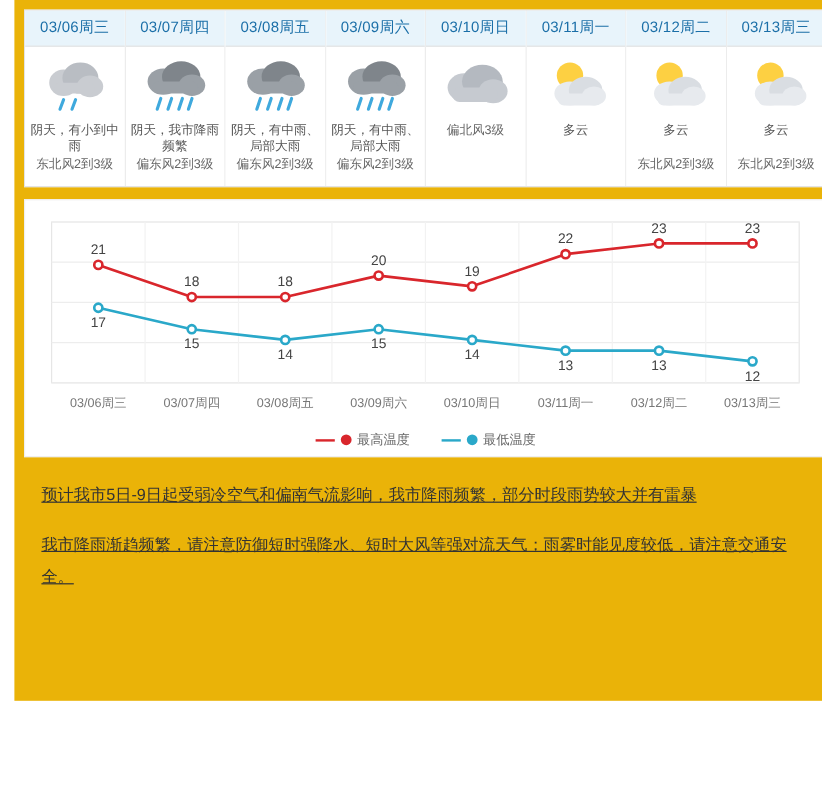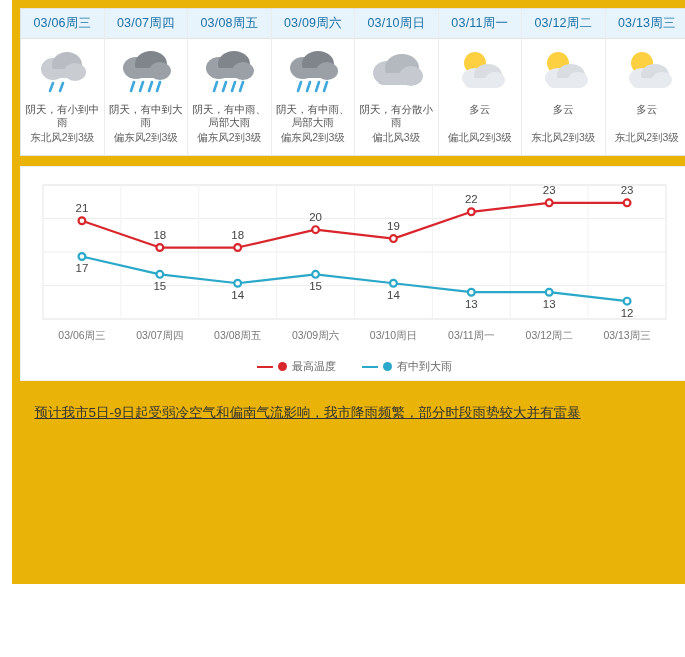--- a/index.html
+++ b/index.html
@@ -150,21 +150,21 @@
               <g stroke="#3fa9dd" stroke-width="2.6" stroke-linecap="round">
                 <line x1="17" y1="37" x2="14" y2="46"></line>
                 <line x1="26" y1="37" x2="23" y2="46"></line>
                 <line x1="35" y1="37" x2="32" y2="46"></line>
                 <line x1="43" y1="37" x2="40" y2="46"></line>
               </g>
             </g>
           </svg>
         </div>
       </div>
-      <div class="desc">阴天，有中到大雨</div>
+      <div class="desc">阴天，我市降雨频繁</div>
       <div class="wind">偏东风2到3级</div>
     </div>
 
     <div class="day-col">
       <div class="day-head">03/08周五</div>
       <div class="icon-box">
         <div class="wicon">
           <svg width="58" height="54" viewBox="0 0 58 54">
             <g>
               <ellipse cx="19" cy="23" rx="13" ry="11" fill="#9aa0a6"></ellipse>
@@ -216,41 +216,39 @@
           <svg width="58" height="54" viewBox="0 0 58 54">
             <g>
               <ellipse cx="20" cy="28" rx="14" ry="12" fill="#c6cad0"></ellipse>
               <ellipse cx="35" cy="23" rx="17" ry="14" fill="#b4b9c0"></ellipse>
               <ellipse cx="44" cy="31" rx="12" ry="10" fill="#c6cad0"></ellipse>
               <rect x="10" y="28" width="38" height="12" rx="6" fill="#c6cad0"></rect>
             </g>
           </svg>
         </div>
       </div>
-      <div class="desc">阴天，有分散小雨</div>
       <div class="wind">偏北风3级</div>
     </div>
 
     <div class="day-col">
       <div class="day-head">03/11周一</div>
       <div class="icon-box">
         <div class="wicon">
           <svg width="58" height="54" viewBox="0 0 58 54">
             <g>
               <circle cx="24" cy="18" r="11" fill="#fdd042"></circle>
               <ellipse cx="24" cy="33" rx="13" ry="10" fill="#e7eaee"></ellipse>
               <ellipse cx="37" cy="30" rx="14" ry="11" fill="#d9dde2"></ellipse>
               <ellipse cx="44" cy="35" rx="10" ry="8" fill="#e7eaee"></ellipse>
               <rect x="14" y="33" width="36" height="10" rx="5" fill="#e7eaee"></rect>
             </g>
           </svg>
         </div>
       </div>
       <div class="desc">多云</div>
-      <div class="wind">偏北风2到3级</div>
     </div>
 
     <div class="day-col">
       <div class="day-head">03/12周二</div>
       <div class="icon-box">
         <div class="wicon">
           <svg width="58" height="54" viewBox="0 0 58 54">
             <g>
               <circle cx="24" cy="18" r="11" fill="#fdd042"></circle>
               <ellipse cx="24" cy="33" rx="13" ry="10" fill="#e7eaee"></ellipse>
@@ -346,22 +344,23 @@
       </svg>
     <div class="legend">
       <div class="legend-item">
         <span class="lg-line" id="lg-line-high" style="background: rgb(217, 38, 44);"></span>
         <span class="lg-dot" id="lg-dot-high" style="background: rgb(217, 38, 44);"></span>
         <span>最高温度</span>
       </div>
       <div class="legend-item">
         <span class="lg-line" id="lg-line-low" style="background: rgb(42, 168, 201);"></span>
         <span class="lg-dot" id="lg-dot-low" style="background: rgb(42, 168, 201);"></span>
-        <span>有中到大雨</span>
+        <span>最低温度</span>
       </div>
     </div>
   </div>
 
   <div class="body-text">
     <p class="p1">预计我市5日-9日起受弱冷空气和偏南气流影响，我市降雨频繁，部分时段雨势较大并有雷暴</p>
+    <p class="p3">我市降雨渐趋频繁，请注意防御短时强降水、短时大风等强对流天气；雨雾时能见度较低，请注意交通安全。</p>
   </div>
 
 </div>
 
 </body></html>

